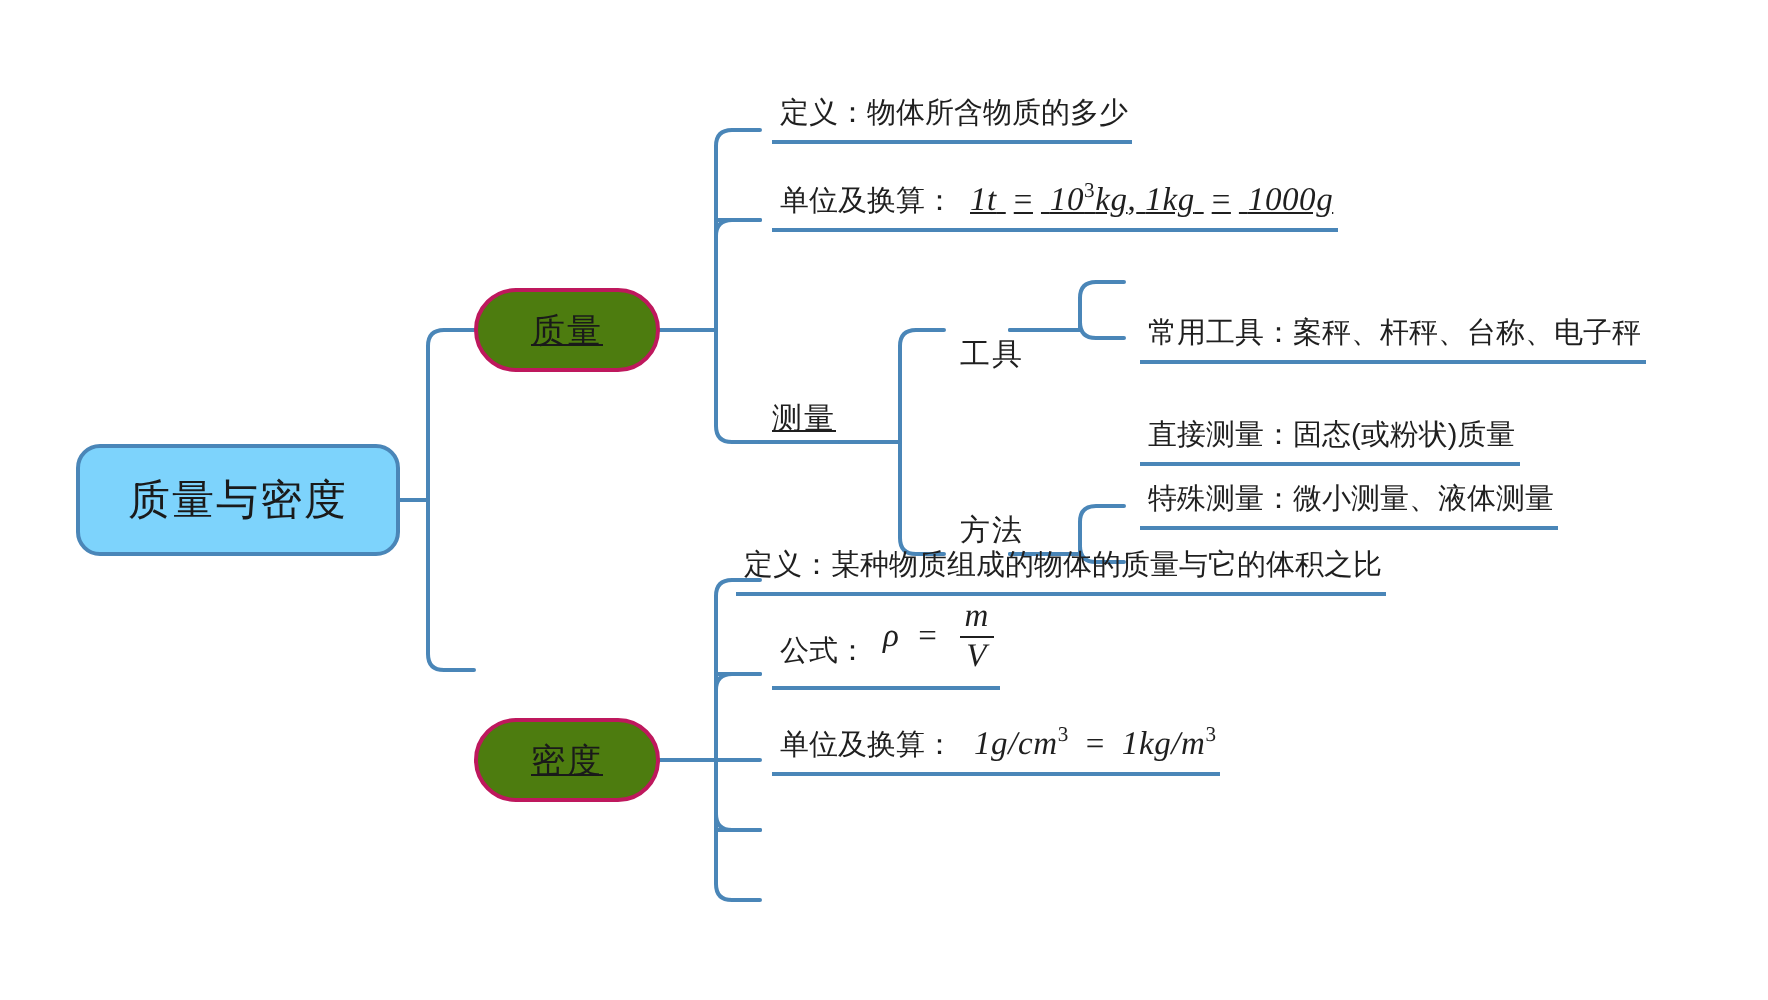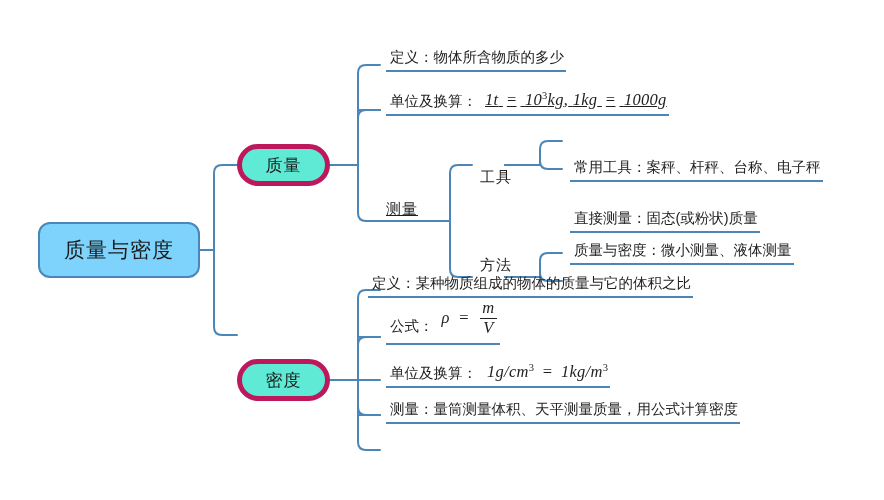--- a/index.html
+++ b/index.html
@@ -43,30 +43,31 @@
     color: #1a1a1a;
     font-size: 21px;
     letter-spacing: 1px;
     white-space: nowrap;
   }
 
   
   .pill-node {
     position: absolute;
     box-sizing: border-box;
-    background: #5eead4;
-    border: 5px solid #be185d;
+    background: #4d7c0f;
+    border: 2px solid #be185d;
     border-radius: 999px;
     display: flex;
     align-items: center;
     justify-content: center;
     color: #1a1a1a;
     font-size: 17px;
     letter-spacing: 1px;
     white-space: nowrap;
+    text-decoration: underline;
   }
 
   
   .plain-node {
     position: absolute;
     color: #1f1f1f;
     font-size: 15px;
     letter-spacing: 1px;
     white-space: nowrap;
   }
@@ -201,21 +202,21 @@
 
   <div class="leaf-node" style="left:570px; top:152px; height:24px;">
     <span class="lbl">常用工具：案秤、杆秤、台称、电子秤</span>
   </div>
 
   <div class="leaf-node" style="left:570px; top:203px; height:24px;align-items:flex-end;">
     <span class="lbl">直接测量：固态(或粉状)质量</span>
   </div>
 
   <div class="leaf-node" style="left:570px; top:235px; height:24px;">
-    <span class="lbl">质量与密度：微小测量、液体测量</span>
+    <span class="lbl">特殊测量：微小测量、液体测量</span>
   </div>
 
   <div class="leaf-node" style="left:368px; top:266px; height:26px;">
     <span class="lbl">定义：某种物质组成的物体的质量与它的体积之比</span>
   </div>
 
   <div class="leaf-node" style="left:386px; top:303px; height:36px;">
     <span class="lbl" style="position:relative; top:-4px;">公式：</span>
     <span class="math" style="margin-left:8px; position:relative; top:-2px;">
       <span>ρ</span>
@@ -229,18 +230,15 @@
 
   <div class="leaf-node" style="left:386px; top:356px; height:26px;">
     <span class="lbl">单位及换算：</span>
     <span class="math" style="margin-left:10px;">
       <span>1g/cm</span><sup class="exp">3</sup>
       <span class="up" style="margin:0 4px;">=</span>
       <span>1kg/m</span><sup class="exp">3</sup>
     </span>
   </div>
 
-  <div class="leaf-node" style="left:386px; top:392px; height:26px;">
-    <span class="lbl">测量：量筒测量体积、天平测量质量，用公式计算密度</span>
-  </div>
 
 
 </div>
 
 </body></html>

